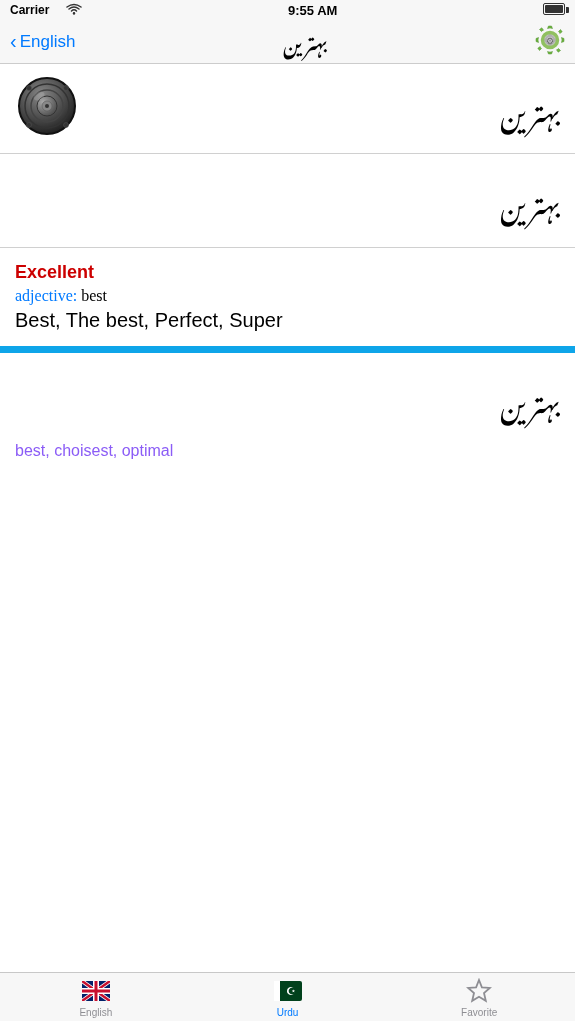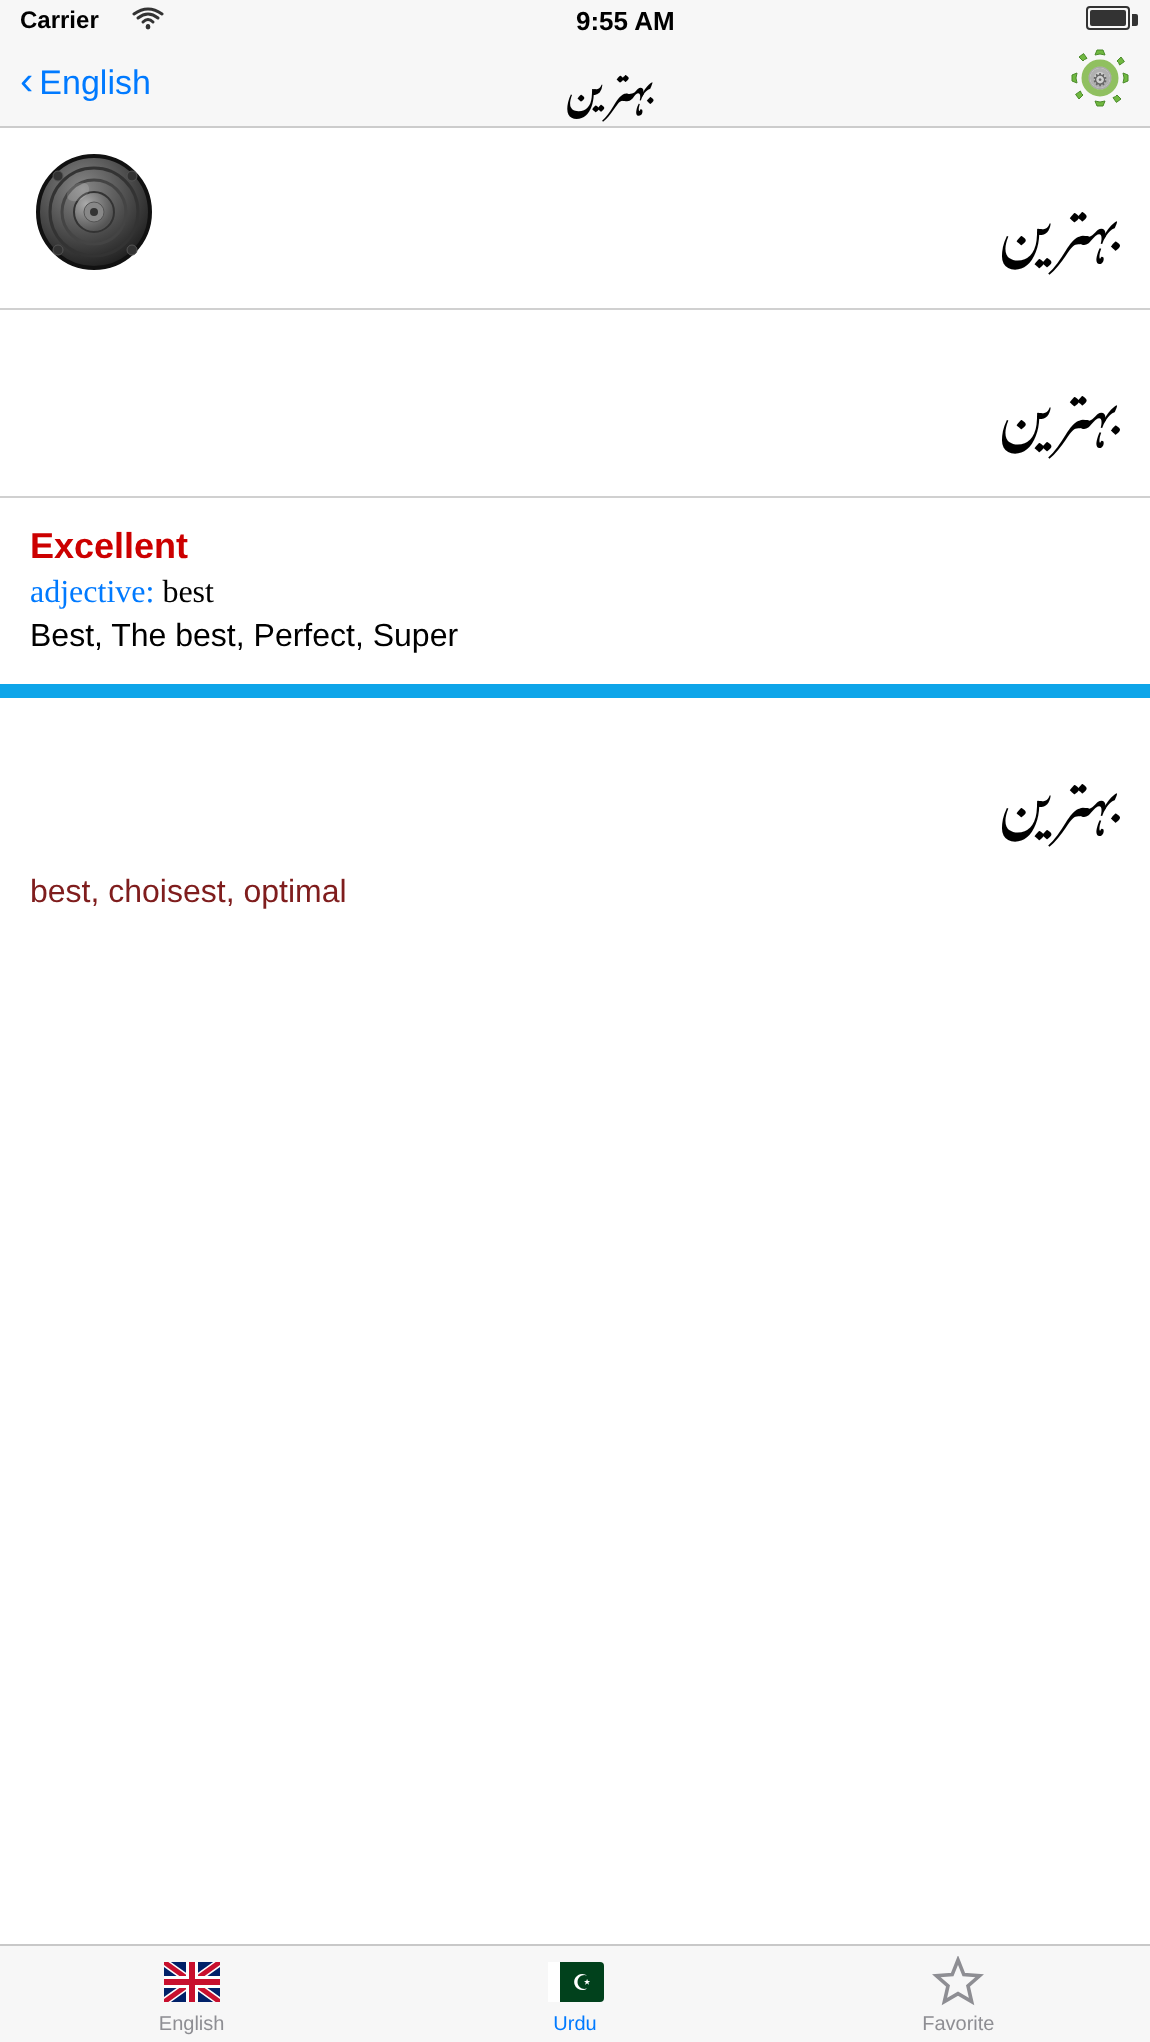--- a/index.html
+++ b/index.html
@@ -108,39 +108,39 @@
     .meaning-adjective {
       font-size: 16px;
       color: #000;
       margin-bottom: 4px;
       font-family: Liberation Serif, serif;
     }
     .meaning-adjective span.adj-label {
       color: #007aff;
     }
     .meaning-list {
-      font-size: 16px;
+      font-size: 20px;
       color: #000;
     }
 
     
     .section-entry2 {
       padding: 14px 15px;
     }
     .entry2-urdu {
       text-align: right;
       font-size: 26px;
       direction: rtl;
       font-family: 'Noto Nastaliq Urdu', 'Arial Unicode MS', serif;
       color: #000;
       margin-bottom: 10px;
     }
     .entry2-english {
       font-size: 16px;
-      color: #7f1d1d;
+      color: #8b5cf6;
     }
 
     
     .tab-bar {
       background: #f7f7f7;
       border-top: 1px solid #c8c8c8;
       height: 49px;
       display: flex;
       align-items: center;
       justify-content: space-around;

